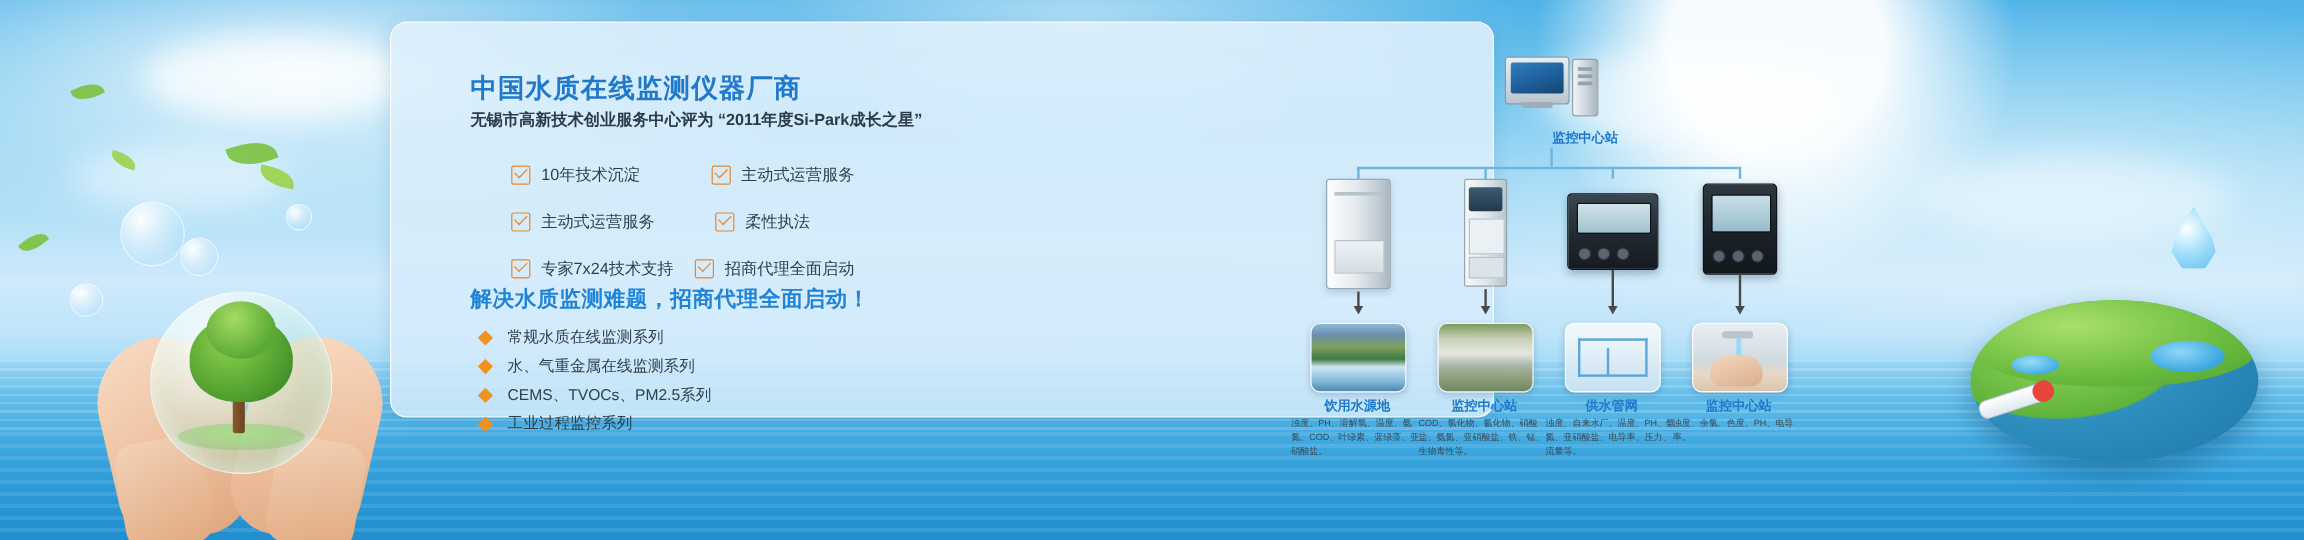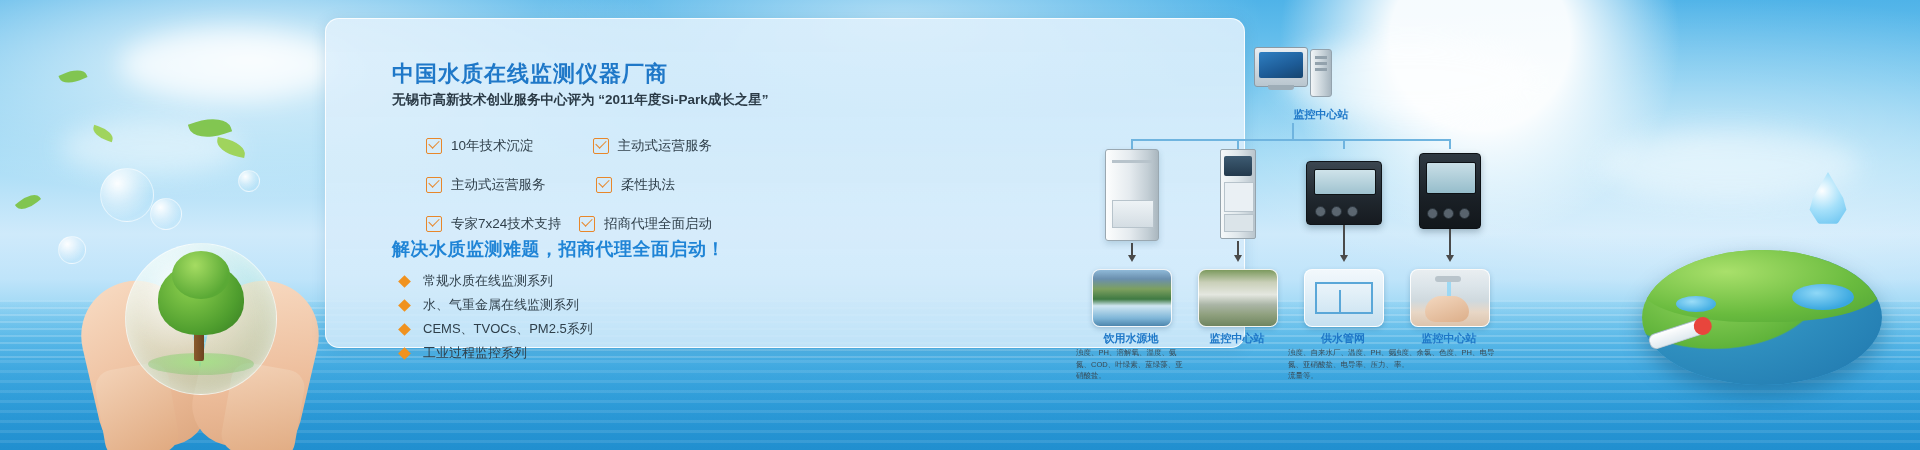--- a/index.html
+++ b/index.html
@@ -449,20 +449,21 @@
       <div class="photo photo-tap" style="left:684px;top:250px;">
         <span class="faucet"></span>
         <span class="stream"></span>
         <span class="hand"></span>
       </div>
 
       <div class="cap-title" style="left:357px;top:312px;">饮用水源地</div>
       <div class="cap-text" style="left:350px;top:328px;">浊度、PH、溶解氧、温度、氨氮、COD、叶绿素、蓝绿藻、亚硝酸盐。</div>
 
       <div class="cap-title" style="left:463px;top:312px;">监控中心站</div>
+      <div class="cap-text" style="left:456px;top:328px;">COD、氯化物、氰化物、硝酸盐、氨氮、亚硝酸盐、铁、锰、生物毒性等。</div>
 
       <div class="cap-title" style="left:569px;top:312px;">供水管网</div>
       <div class="cap-text" style="left:562px;top:328px;">浊度、自来水厂、温度、PH、氨氮、亚硝酸盐、电导率、压力、流量等。</div>
 
       <div class="cap-title" style="left:675px;top:312px;">监控中心站</div>
       <div class="cap-text" style="left:668px;top:328px;">浊度、余氯、色度、PH、电导率。</div>
 
     </div>
   </div>
 </div>

